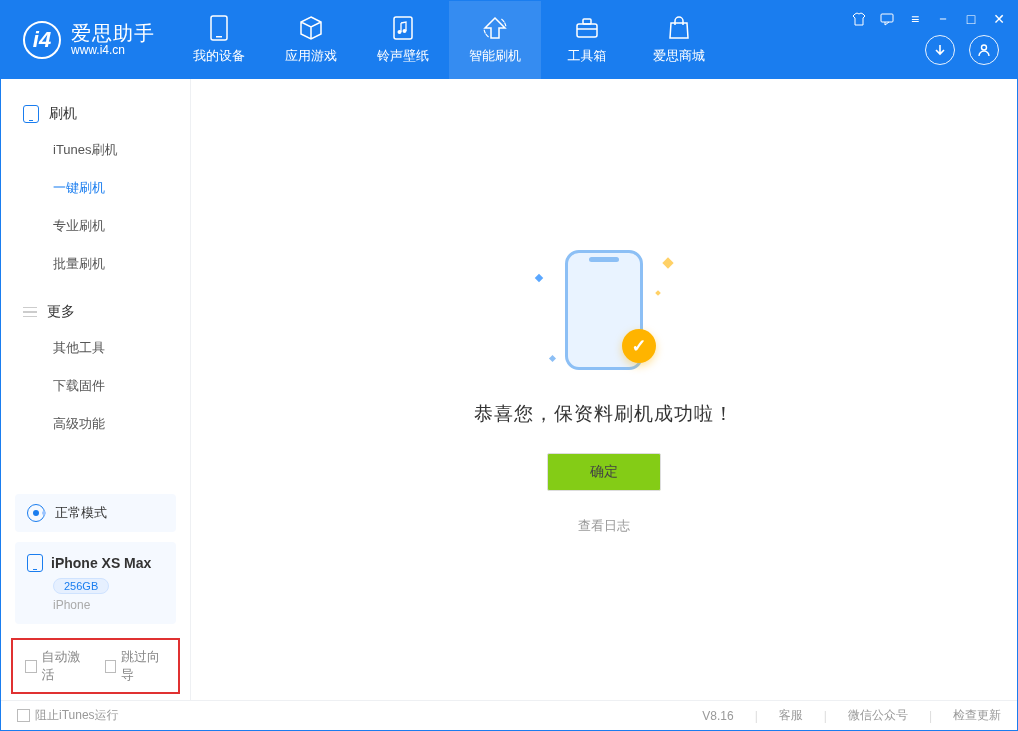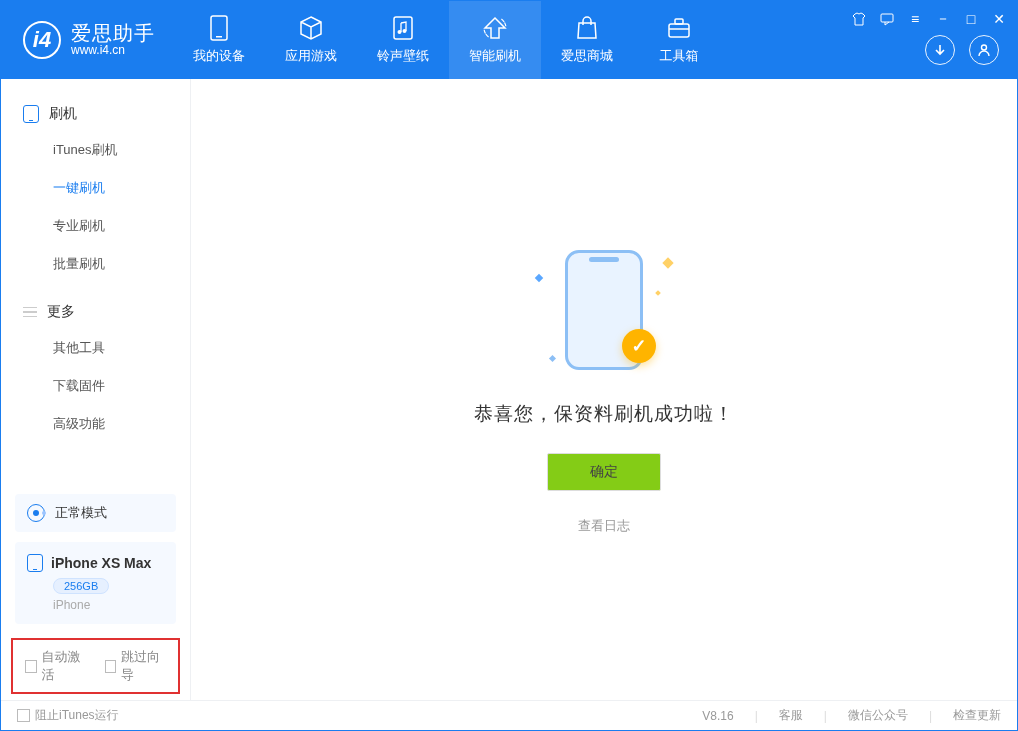--- a/index.html
+++ b/index.html
@@ -104,36 +104,36 @@
           <svg width="26" height="26" viewBox="0 0 26 26">
             <path d="M13 3 L3 13 L9 13 L9 23 L17 23 L17 13 L23 13 Z" fill="none" stroke="#fff" stroke-width="1.5"></path>
             <circle cx="13" cy="13" r="11" fill="none" stroke="#fff" stroke-width="1.2" stroke-dasharray="4 60" transform="rotate(-30 13 13)"></circle>
             <circle cx="13" cy="13" r="11" fill="none" stroke="#fff" stroke-width="1.2" stroke-dasharray="4 60" transform="rotate(150 13 13)"></circle>
           </svg>
         </span>
       <span class="label">智能刷机</span>
     </div>
     <div class="nav-item">
       <span class="icon">
-          <svg width="24" height="26" viewBox="0 0 24 26">
-            <path d="M4 8 L20 8 L21 23 L3 23 Z" fill="none" stroke="#fff" stroke-width="1.5"></path>
-            <path d="M8 10 L8 6 A4 4 0 0 1 16 6 L16 10" fill="none" stroke="#fff" stroke-width="1.5"></path>
-          </svg>
-        </span>
-      <span class="label">爱思商城</span>
-    </div>
-    <div class="nav-item">
-      <span class="icon">
           <svg width="26" height="24" viewBox="0 0 26 24">
             <rect x="3" y="8" width="20" height="13" rx="2" fill="none" stroke="#fff" stroke-width="1.5"></rect>
             <rect x="9" y="3" width="8" height="5" rx="1" fill="none" stroke="#fff" stroke-width="1.5"></rect>
             <line x1="3" y1="13" x2="23" y2="13" stroke="#fff" stroke-width="1.5"></line>
           </svg>
         </span>
       <span class="label">工具箱</span>
+    </div>
+    <div class="nav-item">
+      <span class="icon">
+          <svg width="24" height="26" viewBox="0 0 24 26">
+            <path d="M4 8 L20 8 L21 23 L3 23 Z" fill="none" stroke="#fff" stroke-width="1.5"></path>
+            <path d="M8 10 L8 6 A4 4 0 0 1 16 6 L16 10" fill="none" stroke="#fff" stroke-width="1.5"></path>
+          </svg>
+        </span>
+      <span class="label">爱思商城</span>
     </div>
   </div>
   <div class="titlebar-icons">
     <span>
         <svg width="14" height="14" viewBox="0 0 14 14">
           <path d="M3 2 L5 1 L7 2 L9 1 L11 2 L13 4 L11 6 L11 13 L3 13 L3 6 L1 4 Z" fill="none" stroke="#fff" stroke-width="1"></path>
         </svg>
       </span>
     <span>
         <svg width="14" height="14" viewBox="0 0 14 14">

